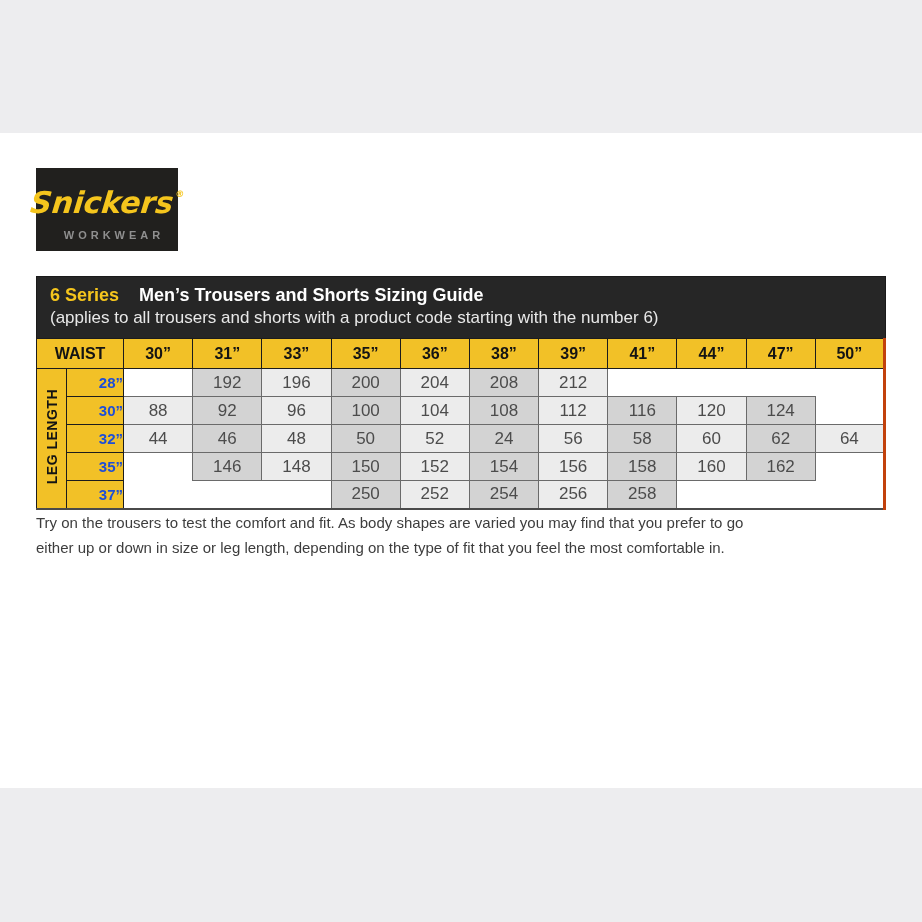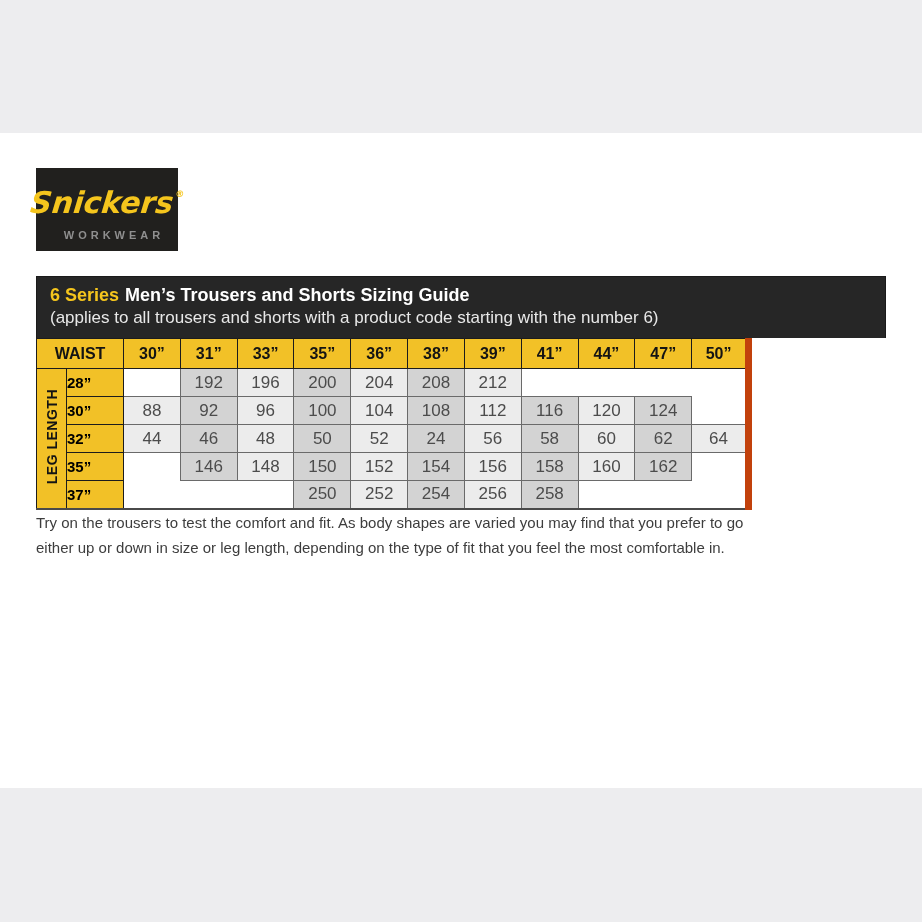--- a/index.html
+++ b/index.html
@@ -46,45 +46,45 @@
 
   
   .guide { margin-top: 25px; width: 850px; }
   .guide-header {
     background: #262626;
     padding: 6px 13px 9px 13px;
     border: 1px solid #1a1a1a;
     border-bottom: none;
   }
   .guide-title { font-size: 18px; font-weight: bold; color: #ffffff; line-height: 24px; }
-  .guide-title .series { color: #f5c51d; margin-right: 6px; }
+  .guide-title .series { color: #f5c51d; margin-right: 20px; }
   .guide-subtitle { font-size: 17px; font-weight: normal; color: #e8e8e8; line-height: 22px; }
 
   table.sizing {
-    width: 716px;
+    width: 850px;
     border-collapse: collapse;
     table-layout: fixed;
-    border-right: 7px solid #c2410c;
+    border-right: 3px solid #c2410c;
     border-bottom: 2px solid #4a4a4a;
   }
   col.c-rot { width: 30px; }
   col.c-leg { width: 57px; }
 
   th.waist-corner, th.size {
     background: #f2c127;
     border: 1px solid #1c1c1c;
     font-weight: bold; font-size: 16px; color: #141414;
     height: 30px; text-align: center;
   }
   tbody tr { height: 28px; }
   td.leg {
     background: #f2c127;
     border: 1px solid #1c1c1c;
-    font-weight: bold; font-size: 15px; color: #000000;
-    text-align: left;
+    font-weight: bold; font-size: 15px; color: #1d4ed8;
+    text-align: right;
   }
   td.rot {
     background: #f2c127;
     border: 1px solid #1c1c1c;
     text-align: center; vertical-align: middle;
   }
   td.rot span {
     display: inline-block;
     writing-mode: vertical-rl;
     transform: rotate(180deg);

